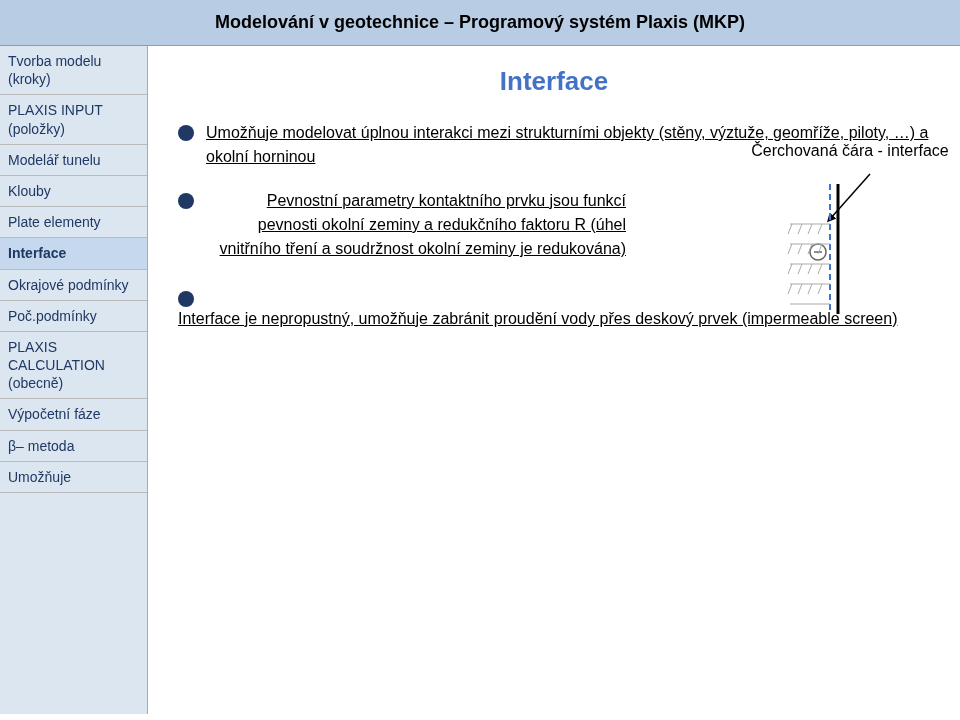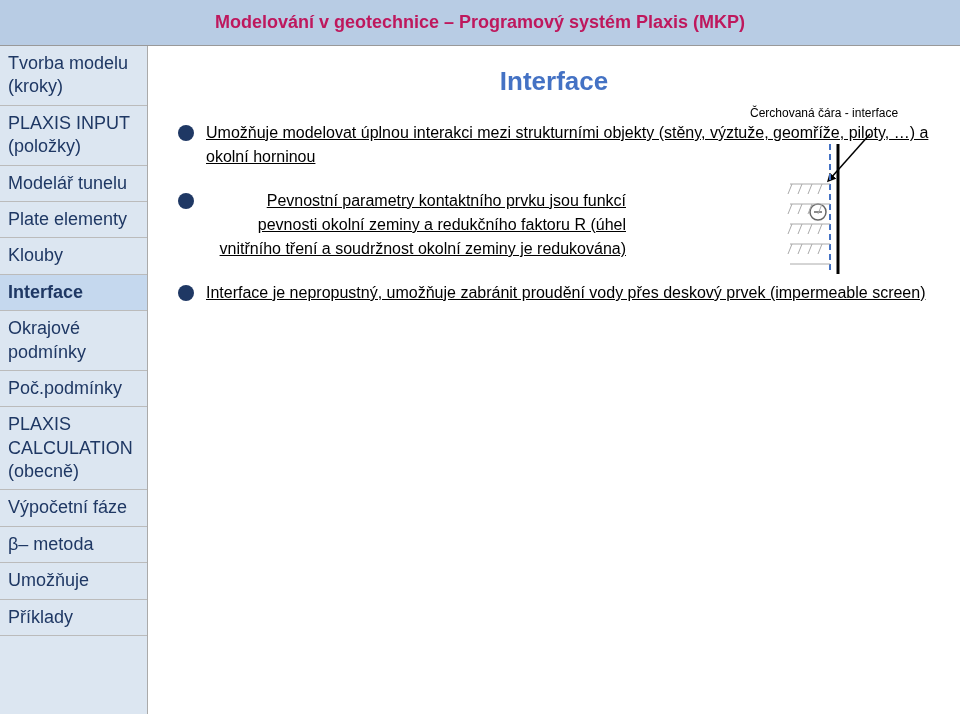--- a/index.html
+++ b/index.html
@@ -10,41 +10,41 @@
       height: 720px;
       overflow: hidden;
     }
 
     .header {
       background: #b8cce4;
       text-align: center;
       padding: 12px 10px;
       font-size: 18px;
       font-weight: bold;
-      color: #be185d;
+      color: #000000;
       border-bottom: 1px solid #999;
     }
 
     .layout {
       display: flex;
       height: calc(720px - 52px);
     }
 
     .sidebar {
       width: 148px;
       background: #dce6f1;
       border-right: 1px solid #aaa;
       flex-shrink: 0;
       display: flex;
       flex-direction: column;
     }
 
     .sidebar-item {
       padding: 6px 8px;
-      font-size: 18px;
+      font-size: 14px;
       color: #1f3864;
       border-bottom: 1px solid #bbb;
       cursor: pointer;
       line-height: 1.3;
     }
 
     .sidebar-item.active {
       background: #c5d8ee;
       font-weight: bold;
     }
@@ -90,24 +90,25 @@
     }
 
     .right-diagram {
       position: absolute;
       right: 10px;
       top: 60px;
       width: 200px;
     }
 
     .diagram-label {
-      font-size: 12px;
+      font-size: 16px;
       color: #000;
-      text-align: left;
+      text-align: center;
       margin-bottom: 4px;
+      margin-top: 36px;
     }
 
     .diagram-svg {
       width: 200px;
       height: 160px;
     }
 
     .third-bullet {
       margin-top: 10px;
     }
@@ -119,30 +120,29 @@
   <span>Modelování v geotechnice – Programový systém Plaxis (MKP)</span>
 </div>
 
 <div class="layout">
 
   <div class="sidebar">
 
   <div class="sidebar-item">Tvorba modelu (kroky)</div>
       <div class="sidebar-item">PLAXIS INPUT (položky)</div>
       <div class="sidebar-item">Modelář tunelu</div>
+      <div class="sidebar-item">Klouby</div>
       <div class="sidebar-item">Plate elementy</div>
-      <div class="sidebar-item">Klouby</div>
       <div class="sidebar-item active">Interface</div>
       <div class="sidebar-item">Okrajové podmínky</div>
       <div class="sidebar-item">Poč.podmínky</div>
       <div class="sidebar-item">PLAXIS CALCULATION (obecně)</div>
       <div class="sidebar-item">Výpočetní fáze</div>
       <div class="sidebar-item">β– metoda</div>
       <div class="sidebar-item">Umožňuje</div>
-      <div class="sidebar-item">Příklady</div>
     </div>
 
   <div class="main">
 
     <div class="main-title">Interface</div>
 
     <div class="right-diagram">
       <div class="diagram-label">Čerchovaná čára -  interface</div>
       <svg class="diagram-svg" viewBox="0 0 200 160">
 
@@ -189,19 +189,19 @@
     <div class="bullet-section">
       <div class="bullet"></div>
       <div class="bullet-text">Umožňuje modelovat úplnou interakci mezi strukturními objekty (stěny, výztuže, geomříže, piloty, …) a okolní horninou</div>
     </div>
 
     <div class="bullet-section" style="margin-top:20px;">
       <div class="bullet"></div>
       <div class="bullet-text" style="max-width:420px;text-align:right;">Pevnostní parametry kontaktního prvku jsou funkcí pevnosti okolní zeminy a redukčního faktoru R (úhel vnitřního tření a soudržnost okolní zeminy je redukována)</div>
     </div>
 
-    <div class="bullet-section third-bullet" style="margin-top:20px;">
+    <div class="bullet-section third-bullet" style="margin-top:26px;flex-direction:column;">
       <div class="bullet"></div>
       <div class="bullet-text">Interface je nepropustný, umožňuje zabránit proudění vody přes deskový prvek (impermeable screen)</div>
     </div>
 
   </div>
 </div>
 
 </body></html>

